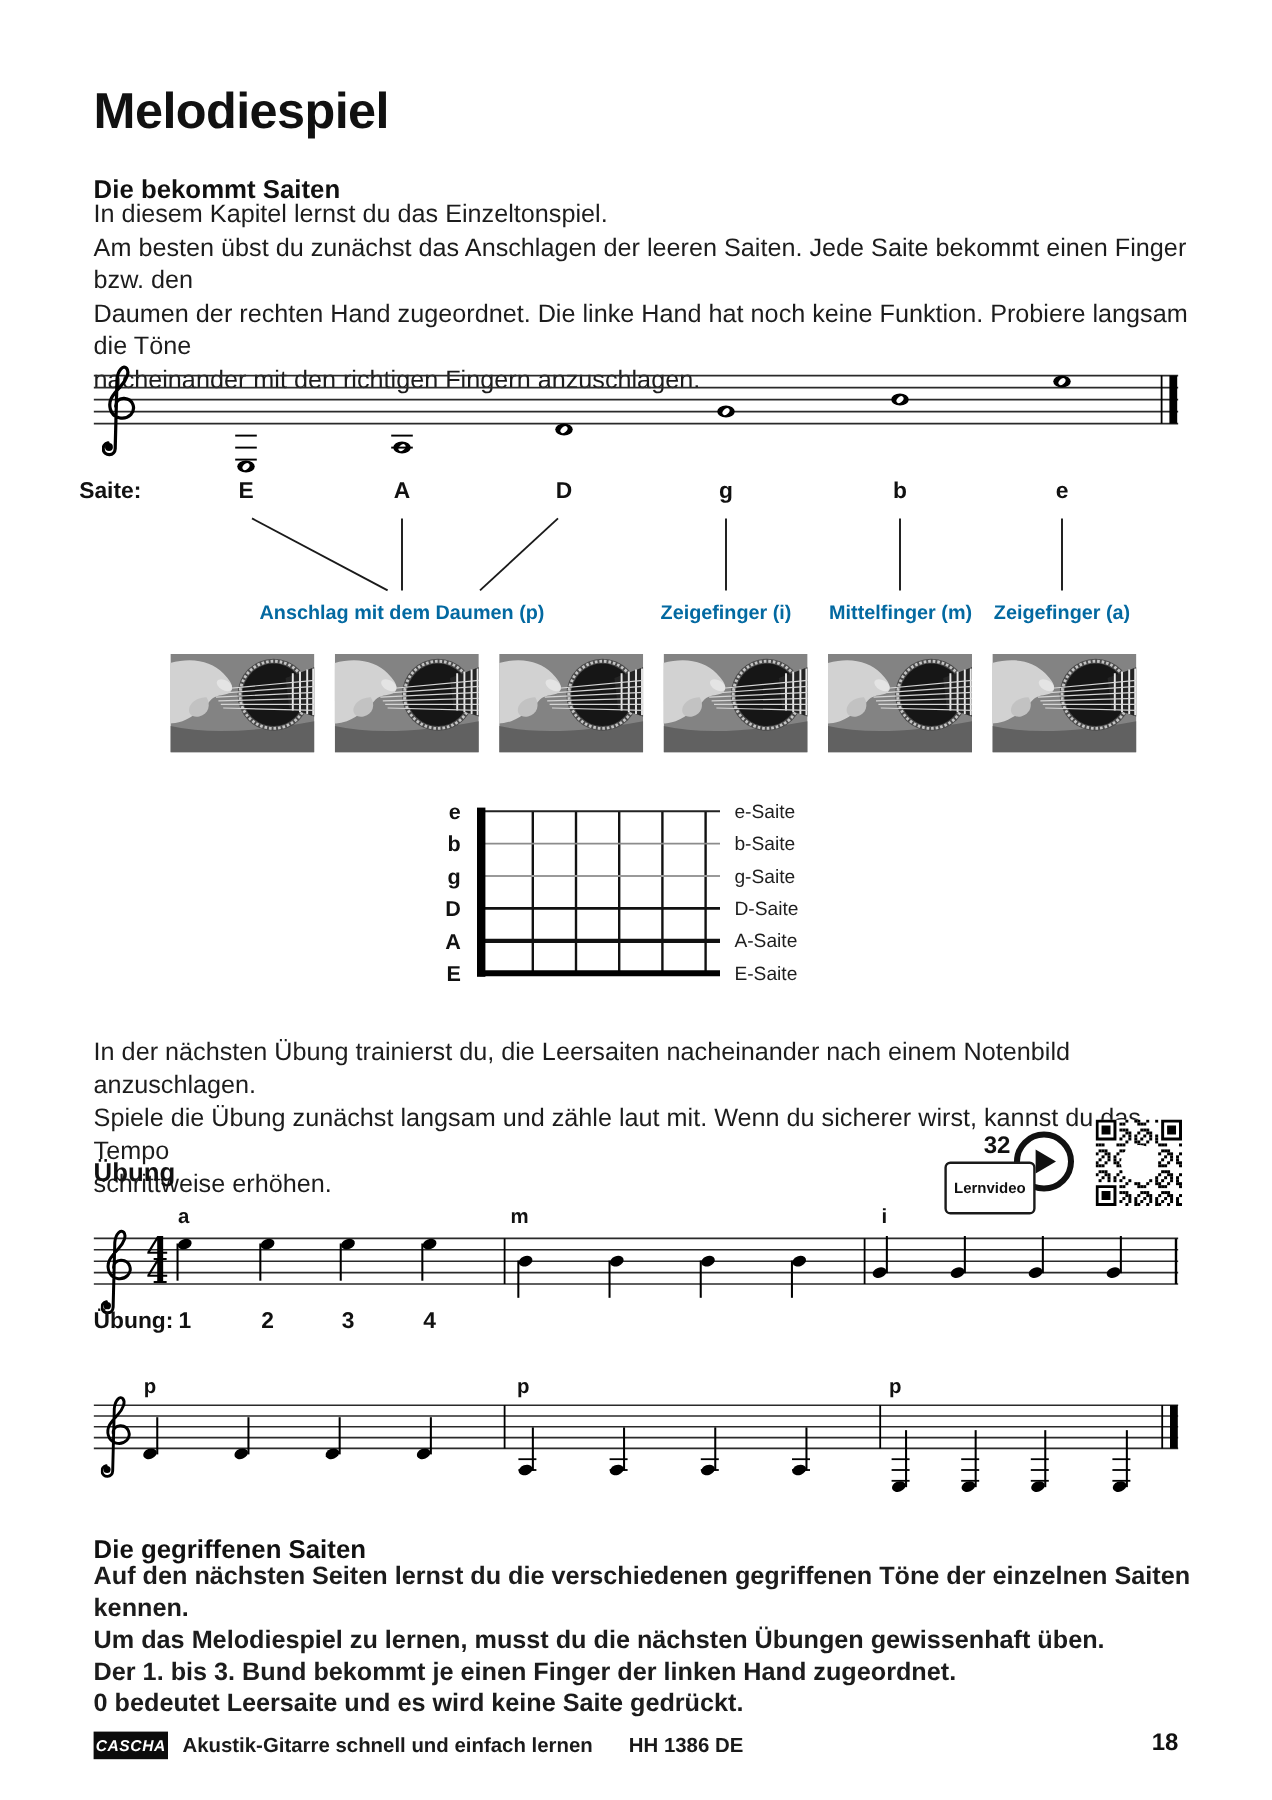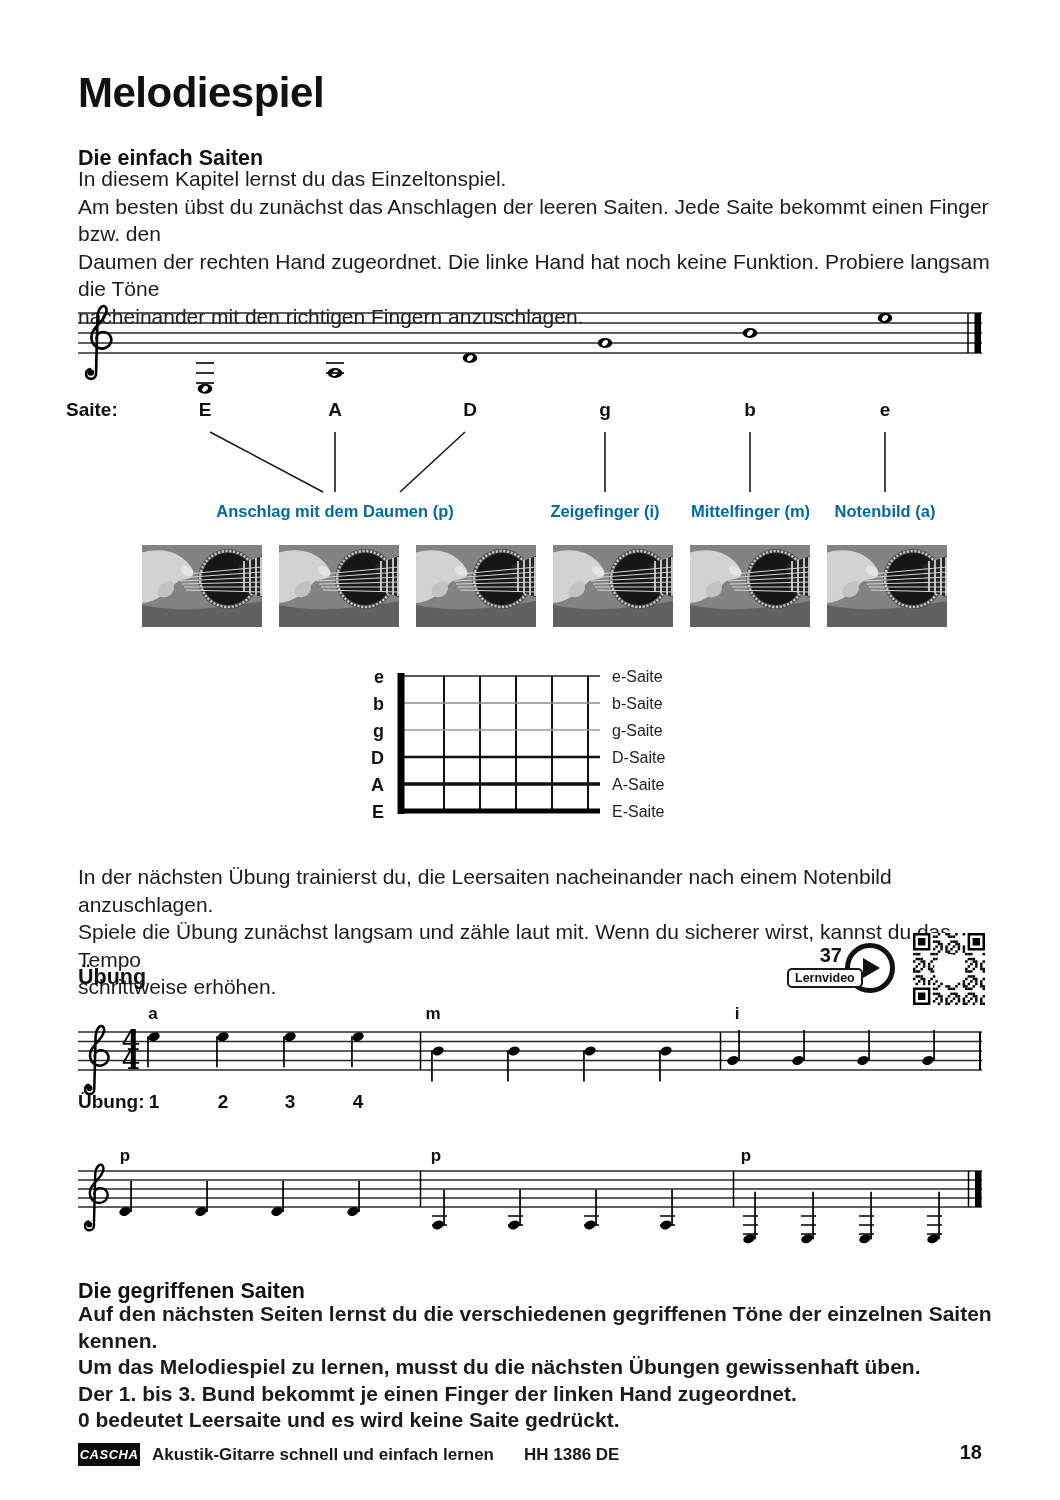--- a/index.html
+++ b/index.html
@@ -14,21 +14,21 @@
   .finger-label{font-size:16.5px;font-weight:bold;color:#0369a1;text-align:center;}
   .count-num{font-size:19px;font-weight:bold;color:#111;width:32px;text-align:center;}
   .photo{position:absolute;top:545px;width:120px;height:82px;}
   svg text{font-family:"Liberation Sans",sans-serif;}
   .slabel{font-size:17px;font-weight:bold;fill:#111;text-anchor:middle;}
   .tsig{font-family:"DejaVu Serif",serif;font-size:27px;font-weight:bold;fill:#000;text-anchor:middle;}
   .fl-left{font-size:18px;font-weight:bold;fill:#111;text-anchor:end;}
   .fl-right{font-size:16px;fill:#1e1e1e;text-anchor:start;}
   .video-num{font-size:20px;font-weight:bold;color:#111;width:44px;text-align:right;}
   .lernvideo-pill{font-size:12.5px;font-weight:bold;color:#111;background:#fff;border:2px solid #1a1a1a;
-        border-radius:5px;padding:1px 6px;z-index:3;}
+        border-radius:5px;padding:13px 6px;z-index:3;}
   .play-circle{width:40px;height:40px;border:5px solid #111;border-radius:50%;background:#fff;z-index:2;}
   .play-tri{position:absolute;left:13px;top:10px;width:0;height:0;
         border-left:17px solid #111;border-top:10px solid transparent;border-bottom:10px solid transparent;}
   .footer-logo{width:62px;height:23px;background:#0c0c0c;color:#fff;font-weight:bold;font-style:italic;
         font-size:13px;letter-spacing:.5px;display:flex;align-items:center;justify-content:center;}
   .footer-text{font-size:17px;font-weight:600;color:#1a1a1a;}
   .footer-code{margin-left:30px;}
   .page-num{font-size:20px;font-weight:bold;color:#111;}
 </style>
 </head>
@@ -88,21 +88,21 @@
         <ellipse cx="8" cy="26" rx="17" ry="15" fill="#dadada" opacity=".45"></ellipse>
         <path d="M-2,8 C18,2 34,6 44,16 C52,24 54,30 48,33 C43,35 38,34 34,38 C28,45 20,52 10,56 C4,58 -2,58 -2,58 Z" fill="#d2d2d2"></path>
         <path d="M30,36 C34,42 32,50 24,52 C18,53 14,50 16,44 C18,39 24,36 30,36 Z" fill="#c2c2c2"></path>
         <ellipse cx="45" cy="26" rx="7" ry="4.2" fill="#e4e4e4" transform="rotate(30 45 26)"></ellipse>
       </symbol>
     </defs>
   </svg>
 
   <div class="abs h1" style="left:78px;top:72px;">Melodiespiel</div>
 
-  <div class="abs h2" style="left:78px;top:147px;">Die einfach Saiten</div>
+  <div class="abs h2" style="left:78px;top:147px;">Die bekommt Saiten</div>
   <div class="abs body-text" style="left:78px;top:165px;">In diesem Kapitel lernst du das Einzeltonspiel.
 Am besten übst du zunächst das Anschlagen der leeren Saiten. Jede Saite bekommt einen Finger bzw. den
 Daumen der rechten Hand zugeordnet. Die linke Hand hat noch keine Funktion. Probiere langsam die Töne
 nacheinander mit den richtigen Fingern anzuschlagen.</div>
 
   <svg class="abs" style="left:78px;top:292px;" width="904" height="104" viewBox="78 292 904 104">
     <g stroke="#2a2a2a" stroke-width="1.3">
       <line x1="78" y1="313" x2="982" y2="313"></line>
         <line x1="78" y1="323" x2="982" y2="323"></line>
       <line x1="78" y1="333" x2="982" y2="333"></line>
@@ -144,21 +144,21 @@
       <line x1="465" y1="432" x2="400" y2="492"></line>
       <line x1="605" y1="432" x2="605" y2="492"></line>
       <line x1="750" y1="432" x2="750" y2="492"></line>
       <line x1="885" y1="432" x2="885" y2="492"></line>
     </g>
   </svg>
 
   <div class="abs finger-label" style="left:205px;top:502px;width:260px;">Anschlag mit dem Daumen (p)</div>
   <div class="abs finger-label" style="left:530px;top:502px;width:150px;">Zeigefinger (i)</div>
   <div class="abs finger-label" style="left:673px;top:502px;width:155px;">Mittelfinger (m)</div>
-  <div class="abs finger-label" style="left:811px;top:502px;width:148px;">Notenbild (a)</div>
+  <div class="abs finger-label" style="left:811px;top:502px;width:148px;">Zeigefinger (a)</div>
 
   <div class="photo" style="left:142px;"><svg width="120" height="82">
         <use href="#photo-sym"></use>
       </svg></div>
   <div class="photo" style="left:279px;"><svg width="120" height="82">
         <use href="#photo-sym"></use>
       </svg></div>
   <div class="photo" style="left:416px;"><svg width="120" height="82">
         <use href="#photo-sym"></use>
       </svg></div>
@@ -202,21 +202,21 @@
     <text class="fl-right" x="612" y="789.5">A-Saite</text>
     <text class="fl-right" x="612" y="816.5">E-Saite</text>
   </svg>
 
   <div class="abs body-text" style="left:78px;top:863px;">In der nächsten Übung trainierst du, die Leersaiten nacheinander nach einem Notenbild anzuschlagen.
 Spiele die Übung zunächst langsam und zähle laut mit. Wenn du sicherer wirst, kannst du das Tempo
 schrittweise erhöhen.</div>
 
   <div class="abs h2" style="left:78px;top:966px;">Übung</div>
 
-  <div class="abs video-num" style="left:798px;top:944px;">37</div>
+  <div class="abs video-num" style="left:798px;top:944px;">32</div>
   <div class="abs play-circle" style="left:845px;top:943px;">
     <span class="play-tri"></span>
   </div>
   <div class="abs lernvideo-pill" style="left:787px;top:968px;">Lernvideo</div>
   <svg class="abs" style="left:913px;top:933px;" width="72" height="72" viewBox="0 0 29 29">
     <rect width="29" height="29" fill="#fff"></rect>
     <path fill="#000" d="M0,0h7v7h-7z M22,0h7v7h-7z M0,22h7v7h-7z"></path>
     <path fill="#fff" d="M1,1h5v5h-5z M23,1h5v5h-5z M1,23h5v5h-5z"></path>
     <path fill="#000" d="M2,2h3v3h-3z M24,2h3v3h-3z M2,24h3v3h-3z"></path>
     <g id="qr-noise" fill="#000">

